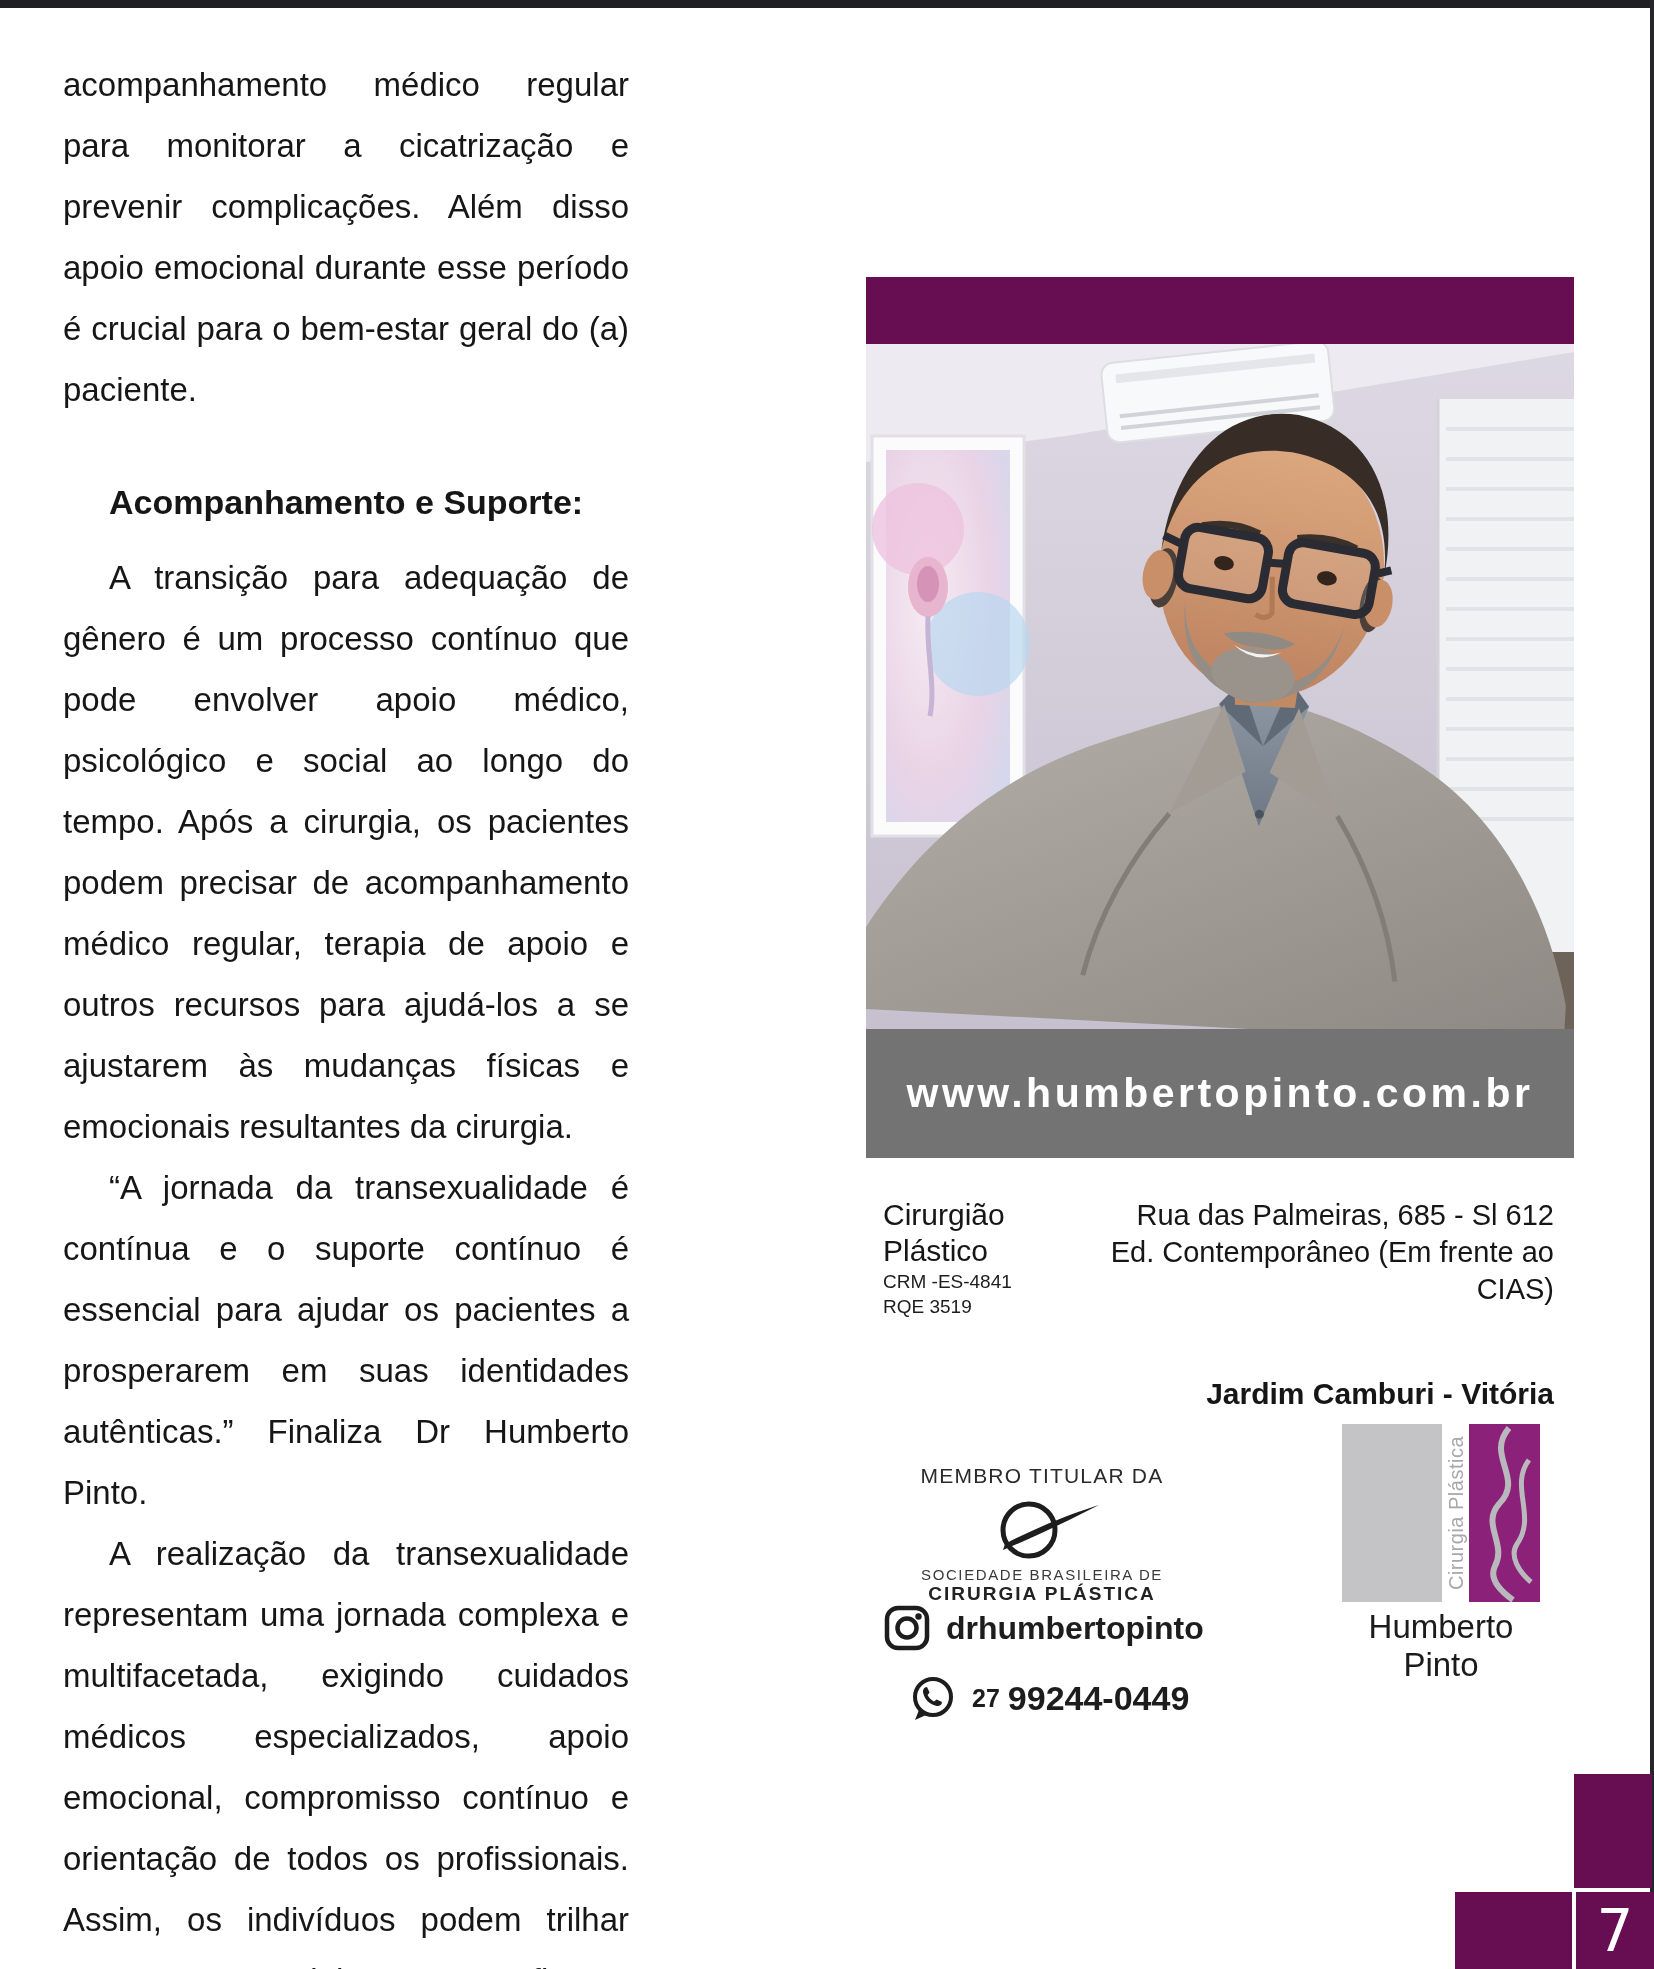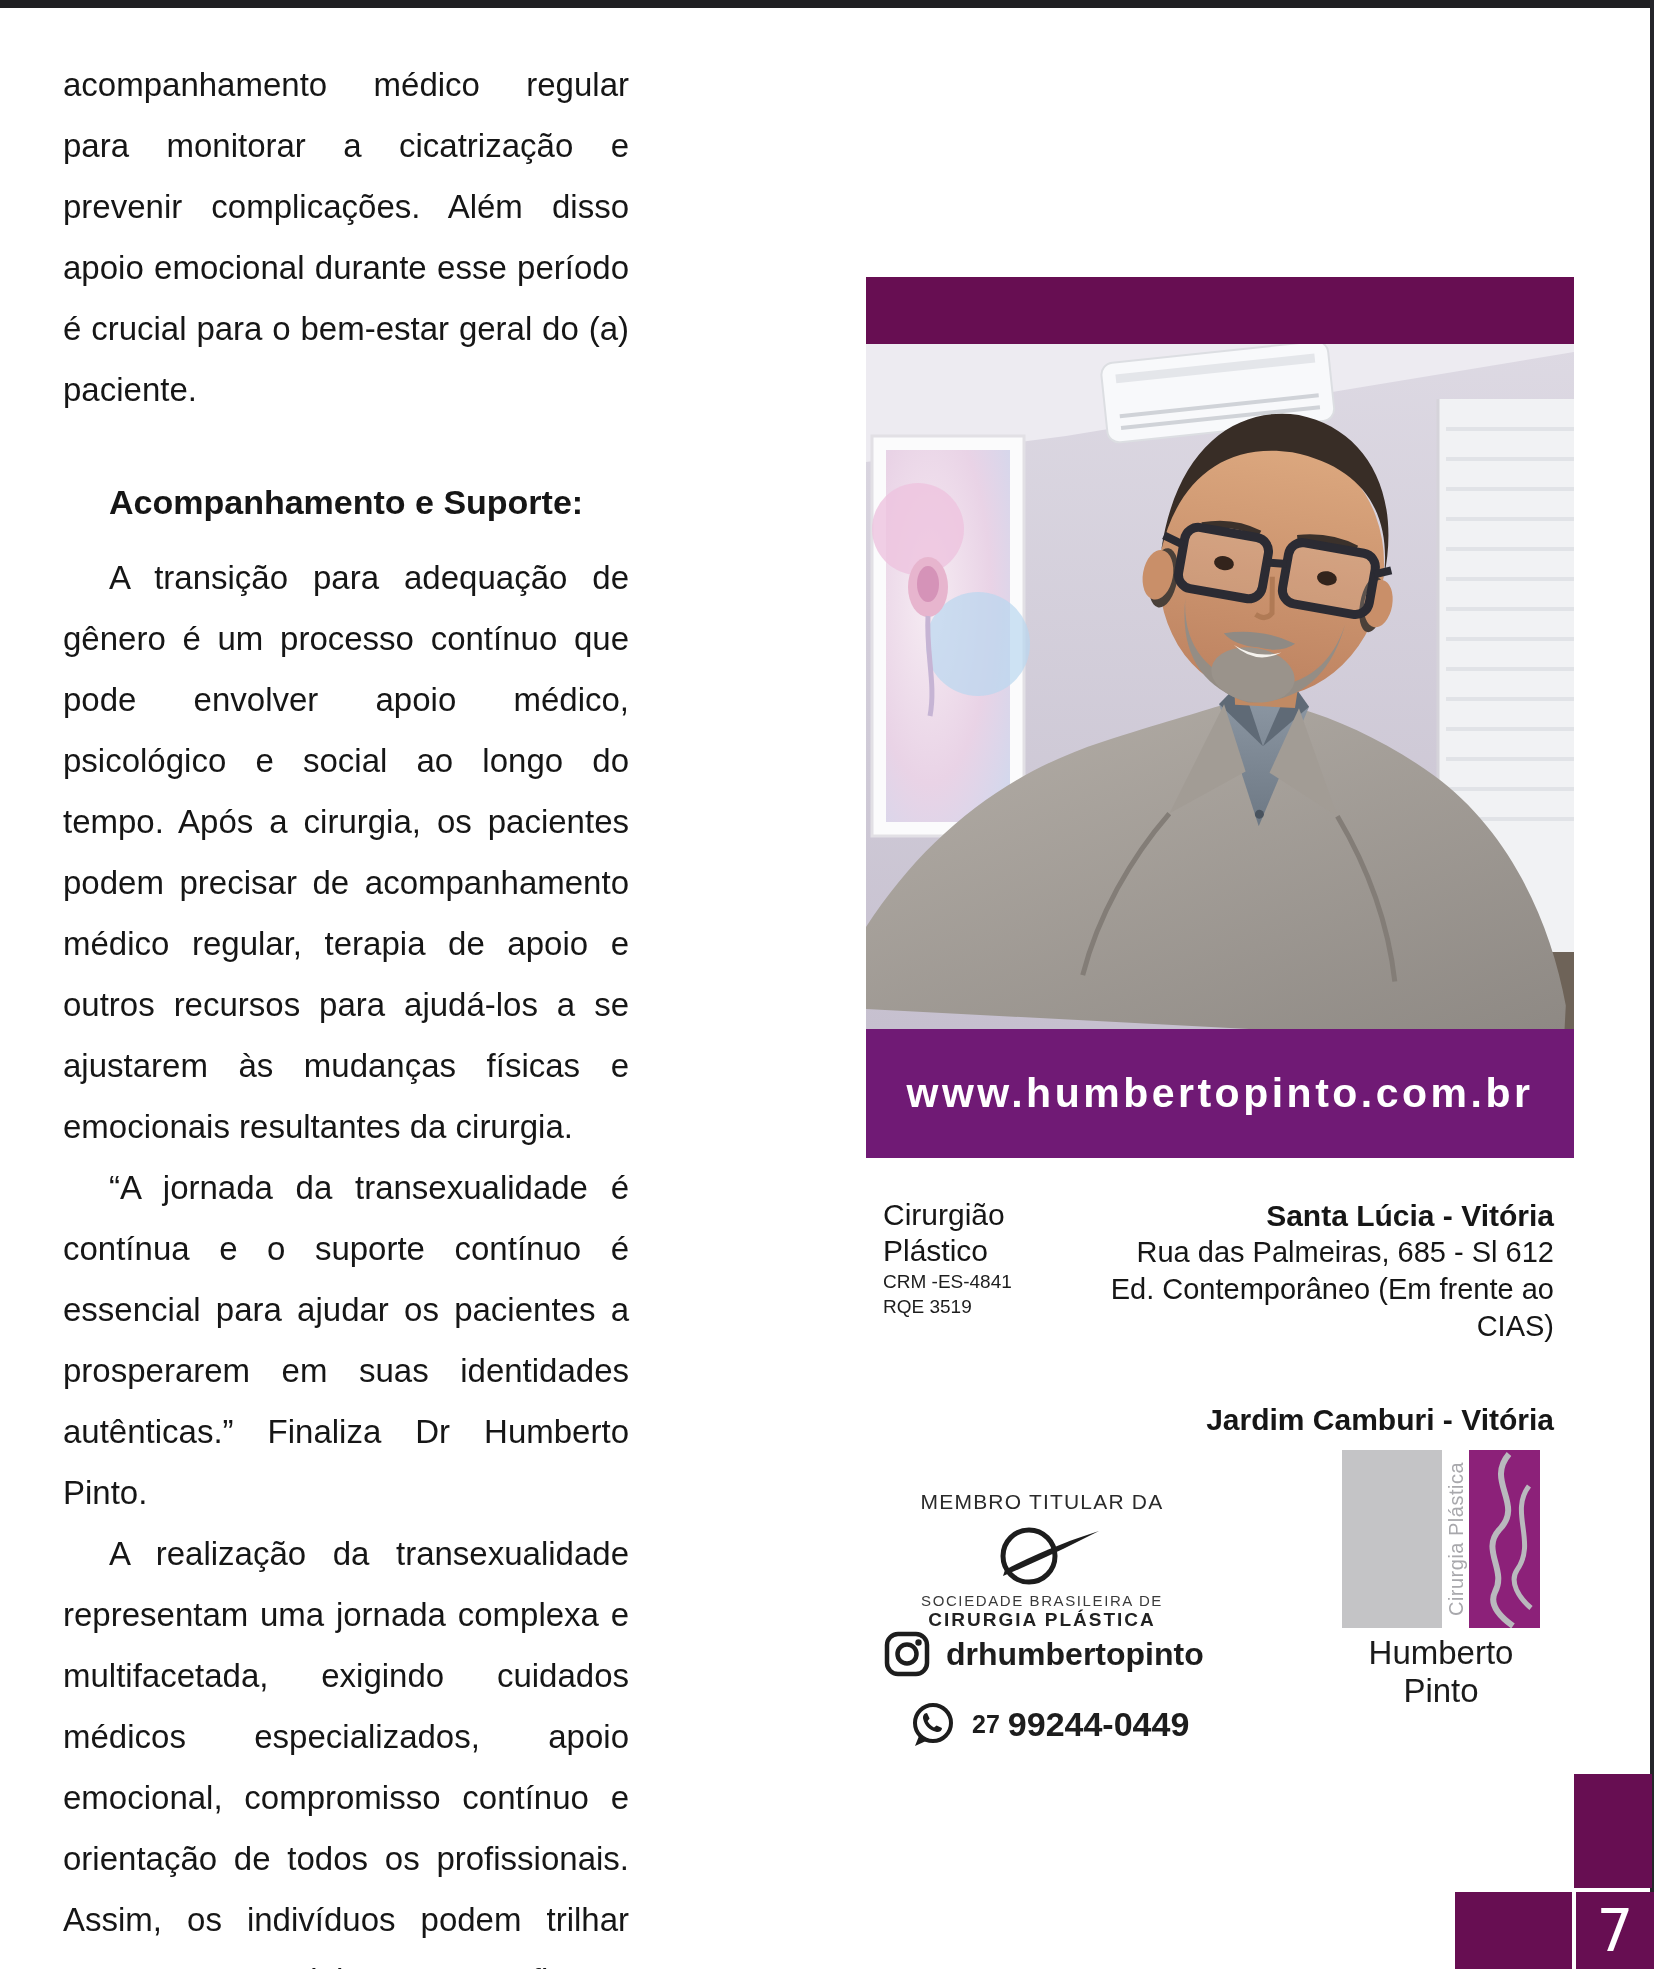--- a/index.html
+++ b/index.html
@@ -15,21 +15,21 @@
   .article{position:absolute;left:63px;top:54px;width:566px;font-size:33px;line-height:61px;text-align:justify;}
   .article p{margin:0;}
   .article .indent{text-indent:46px;}
   .article .heading{font-weight:bold;font-size:34px;margin:52px 0 14px 0;text-indent:46px;text-align:left;}
 
   
   .ad{position:absolute;left:866px;top:277px;width:708px;}
   .ad-topbar{height:67px;background:#670E52;}
   .photo{height:685px;position:relative;overflow:hidden;background:#d3cdd9;}
   .photo svg{display:block;}
-  .site-banner{height:129px;background:#701a75;display:flex;align-items:center;justify-content:center;}
+  .site-banner{height:129px;background:#737373;display:flex;align-items:center;justify-content:center;}
   .site-banner span{color:#ffffff;font-size:41px;font-weight:bold;letter-spacing:3.5px;}
 
   .cred-row{display:flex;justify-content:space-between;margin-top:39px;padding:0 20px 0 17px;}
   .cred-title{font-size:30px;line-height:36px;}
   .cred-small{font-size:19px;line-height:25px;color:#1d1d1d;}
   .loc{text-align:right;font-size:29px;line-height:37px;}
   .loc-name{font-weight:bold;font-size:30px;}
   .loc2{margin-top:56px;padding-right:20px;}
 
   .ad-bottom{display:flex;justify-content:space-between;margin-top:12px;padding:0 20px 0 16px;}
@@ -197,21 +197,20 @@
     <span>www.humbertopinto.com.br</span>
   </div>
 
   <div class="cred-row">
     <div class="cred-left">
       <div class="cred-title">Cirurgião Plástico</div>
       <div class="cred-small">CRM -ES-4841</div>
       <div class="cred-small">RQE 3519</div>
     </div>
     <div class="loc">
-      <div class="loc-name">Santa Lúcia - Vitória</div>
       <div>Rua das Palmeiras, 685 - Sl 612</div>
       <div>Ed. Contemporâneo (Em frente ao CIAS)</div>
     </div>
   </div>
 
   <div class="loc loc2">
     <div class="loc-name">Jardim Camburi - Vitória</div>
   </div>
 
   <div class="ad-bottom">

